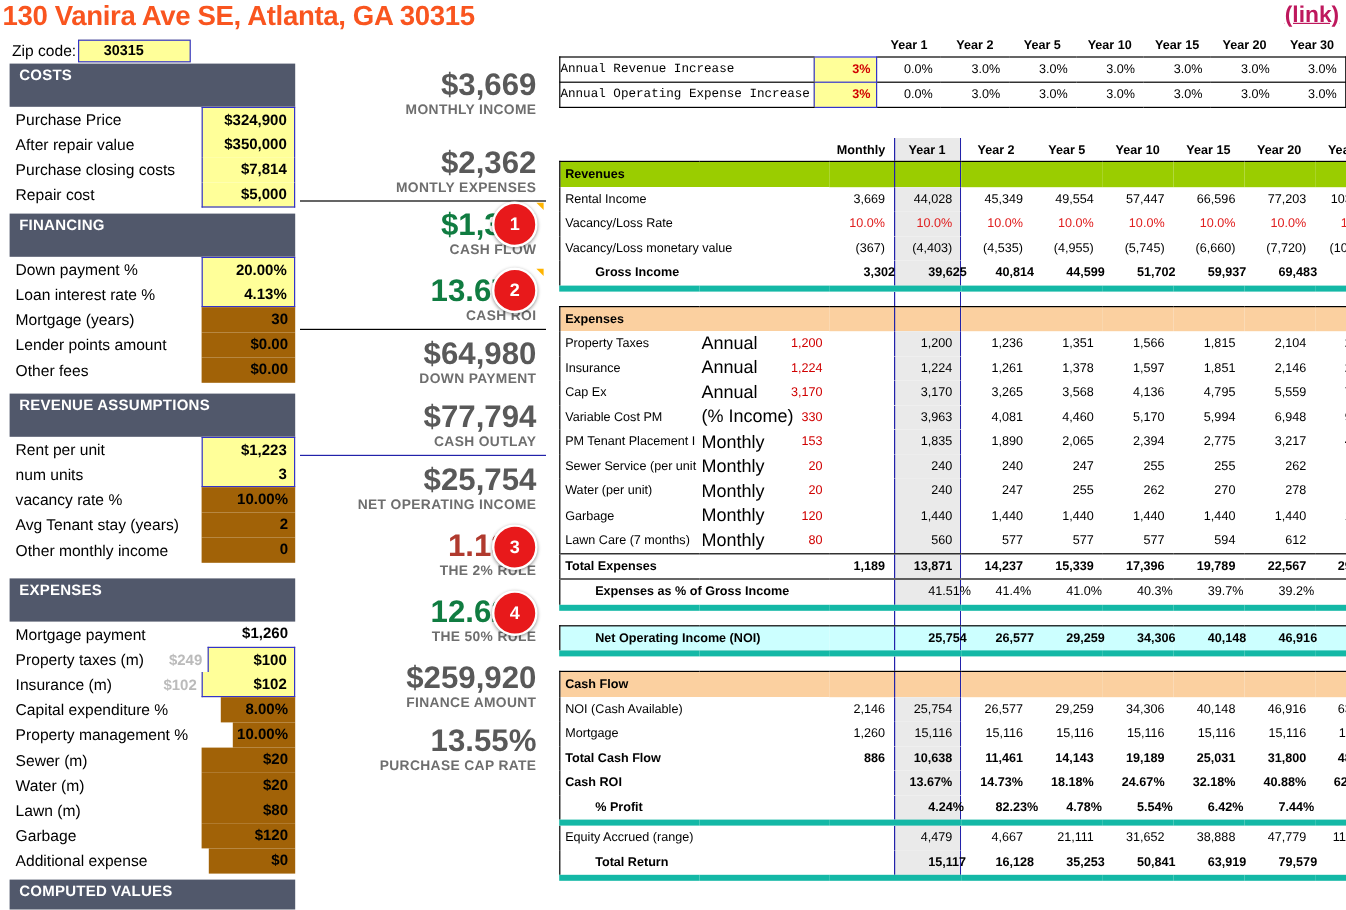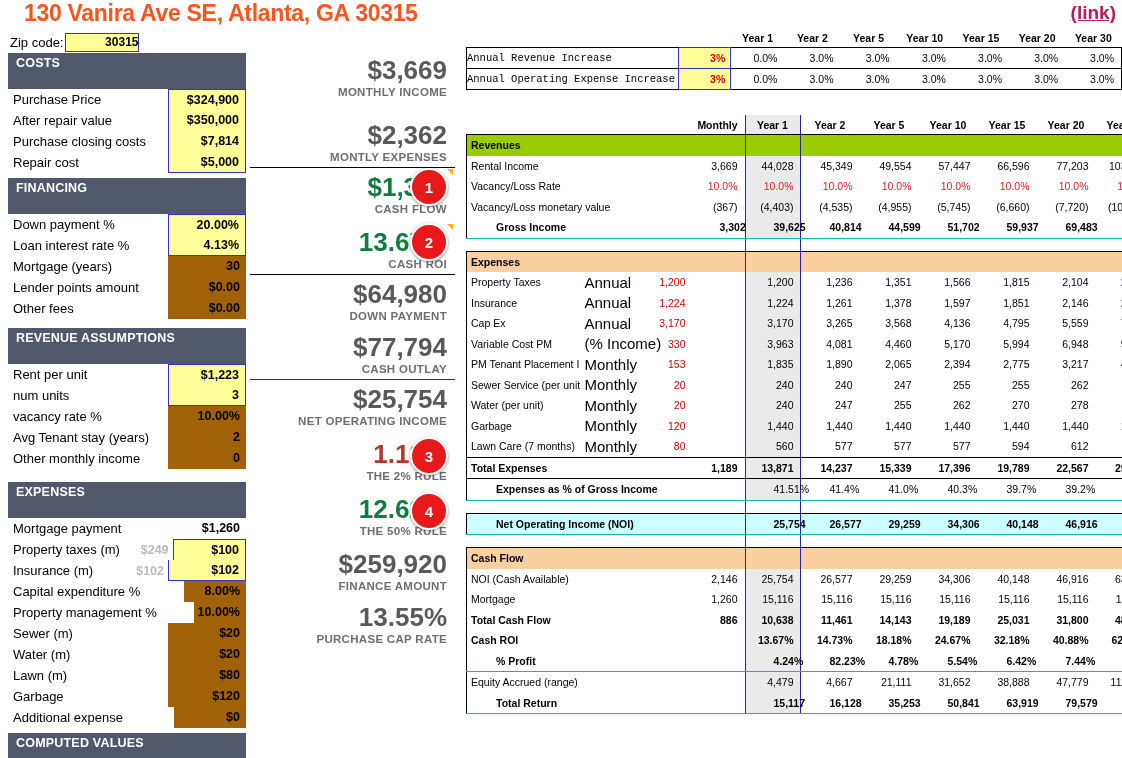--- a/index.html
+++ b/index.html
@@ -9,29 +9,29 @@
     font-family:"Liberation Sans", sans-serif;
     color:#000;
     overflow:hidden;
     position:relative;
   }
   .page{position:relative;width:1122px;height:758px;}
 
   
   .left{position:absolute;left:0;top:0;width:250px;}
   .addr{
-    position:absolute;left:24px;top:0px;
+    position:absolute;left:2px;top:0px;
     font-size:23px;font-weight:bold;color:#F9551F;
     letter-spacing:-0.3px;white-space:nowrap;
   }
   .zipline{position:absolute;left:10px;top:33px;height:18px;display:flex;align-items:center;}
   .zipline .lbl{font-size:13px;color:#000;}
   .zipcell{
     width:72px;height:17px;background:#FFFF99;border:1px solid #3333CC;
-    font-size:12px;font-weight:bold;text-align:right;line-height:17px;margin-left:2px;
+    font-size:12px;font-weight:bold;text-align:left;line-height:17px;margin-left:2px;padding-left:20px;
   }
 
   .secthead{
     background:#51586B;color:#ffffff;font-size:12.5px;font-weight:bold;
     padding:3px 0 19px 8px;letter-spacing:0.2px;
   }
   .grp{position:absolute;width:238px;left:8px;}
   .row{display:flex;align-items:center;height:21px;font-size:13px;}
   .row .nm{flex:1;padding-left:5px;white-space:nowrap;position:relative;}
   .row .ghost{width:52px;text-align:right;color:#BBBBBB;font-size:12.5px;font-weight:bold;padding-right:4px;}
@@ -93,21 +93,21 @@
   .pf td.n{text-align:right;padding-right:7px;}
   .pf td.red{color:#E02020;}
   .pf tr.band td{font-weight:bold;text-align:left;}
   .pf tr.green td{background:#9ACD00;}
   .pf tr.orange td{background:#FBD0A0;}
   .pf tr.cyan td{background:#CCFFFF;}
   .pf tr.b td{font-weight:bold;}
   .y1col{background:#EAEAEA;}
   
   .pf .obox td{border-top:1px solid #000;}
-  .pf .obot td{border-bottom:1px solid #14b8a6;padding-left:29px;}
+  .pf .obot td{border-bottom:5px solid #14b8a6;padding-left:29px;}
   .pf .topline td{border-top:1px solid #000;}
   .blkL{border-left:1px solid #000;}
   .blkR{border-right:1px solid #000;}
   .bluLR{box-shadow:inset 1px 0 0 #2222AA, inset -1px 0 0 #2222AA;}
   .spacer td{height:12px;border:none;background:#fff;}
 </style>
 </head>
 <body>
 
 <div class="page">

